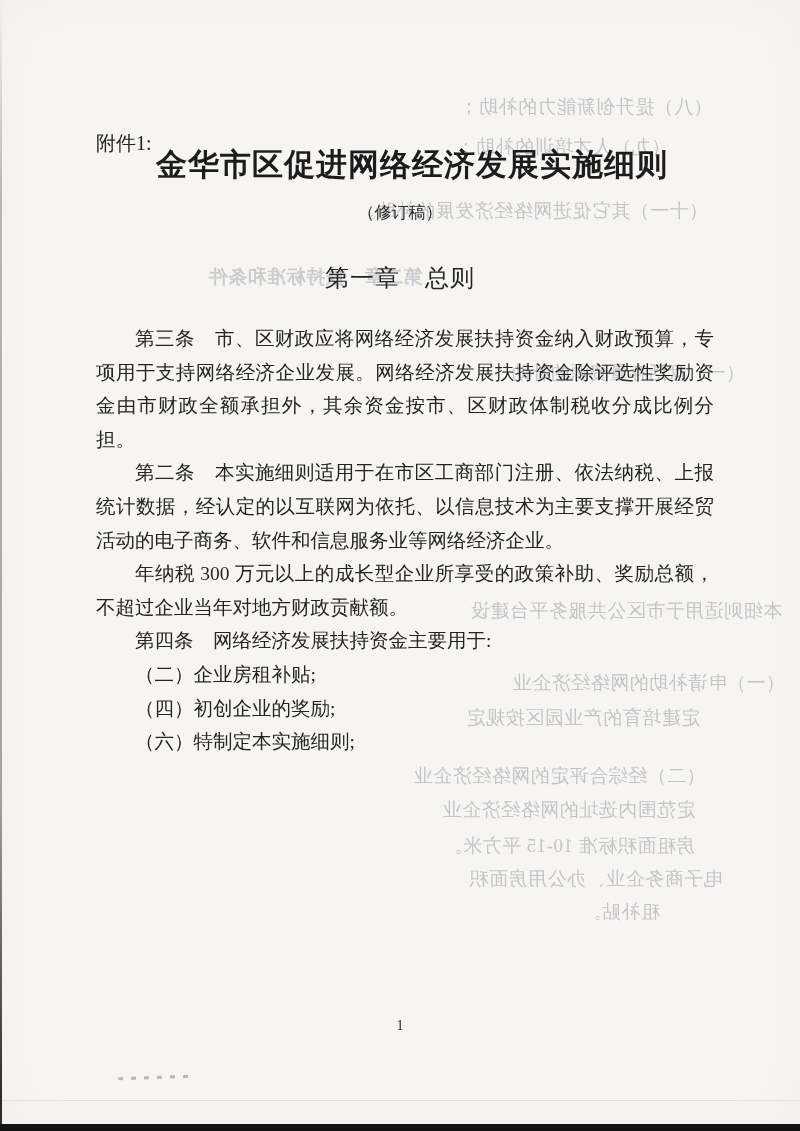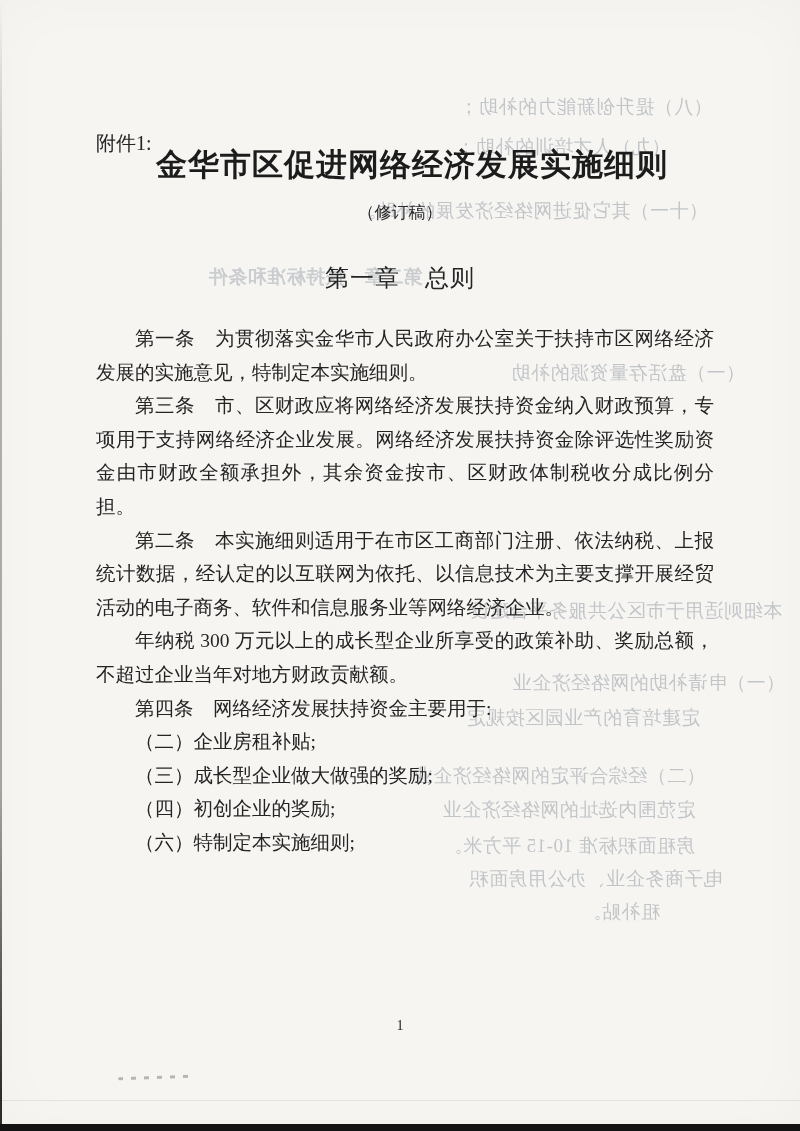--- a/index.html
+++ b/index.html
@@ -105,27 +105,25 @@
 
   <div class="attachment-label">附件1:</div>
 
   <h1 class="doc-title">金华市区促进网络经济发展实施细则</h1>
 
   <div class="doc-subtitle">（修订稿）</div>
 
   <div class="chapter-heading">第一章　总则</div>
 
   <div class="body-block">
-    <p>第一条　为贯彻落实金华市人民政府办公室关于扶持市区网络经济发展的实施意见，特制定本实施细则。</p>
     <p>第三条　市、区财政应将网络经济发展扶持资金纳入财政预算，专项用于支持网络经济企业发展。网络经济发展扶持资金除评选性奖励资金由市财政全额承担外，其余资金按市、区财政体制税收分成比例分担。</p>
     <p>第二条　本实施细则适用于在市区工商部门注册、依法纳税、上报统计数据，经认定的以互联网为依托、以信息技术为主要支撑开展经贸活动的电子商务、软件和信息服务业等网络经济企业。</p>
     <p>年纳税 300 万元以上的成长型企业所享受的政策补助、奖励总额，不超过企业当年对地方财政贡献额。</p>
     <p>第四条　网络经济发展扶持资金主要用于:</p>
     <div class="list-item">（二）企业房租补贴;</div>
-    <div class="list-item">（三）成长型企业做大做强的奖励;</div>
     <div class="list-item">（四）初创企业的奖励;</div>
     <div class="list-item">（六）特制定本实施细则;</div>
   </div>
 
   <div class="page-number">1</div>
 
   <div class="scan-smudge"></div>
   <div class="scan-hairline"></div>
   <div class="scan-left-edge"></div>
   <div class="scan-bottom-bar"></div>

